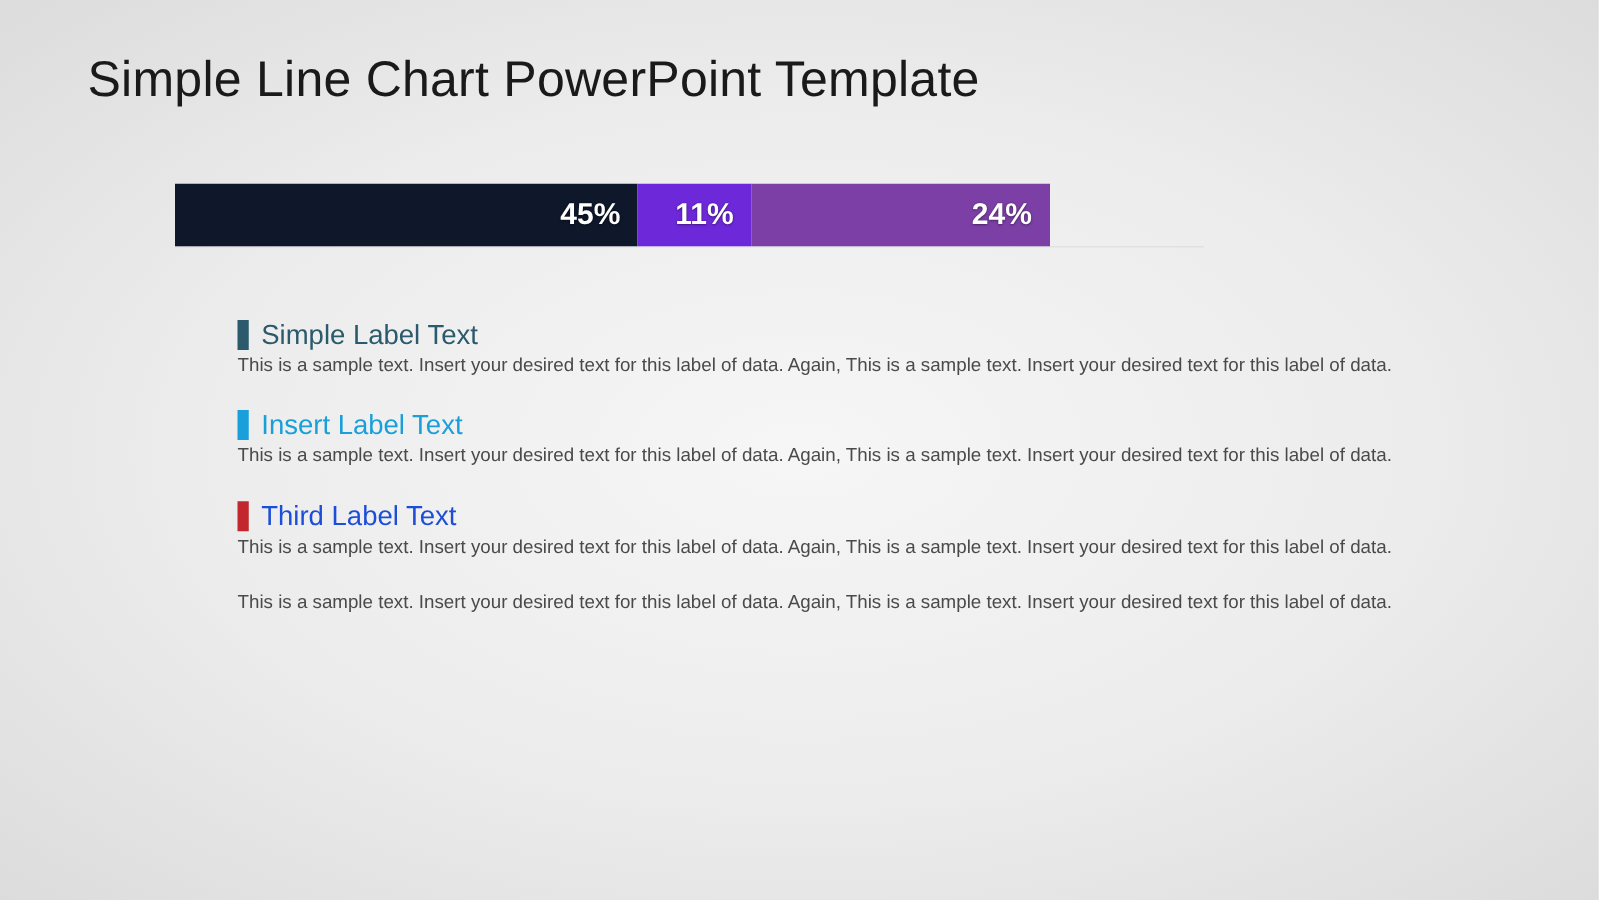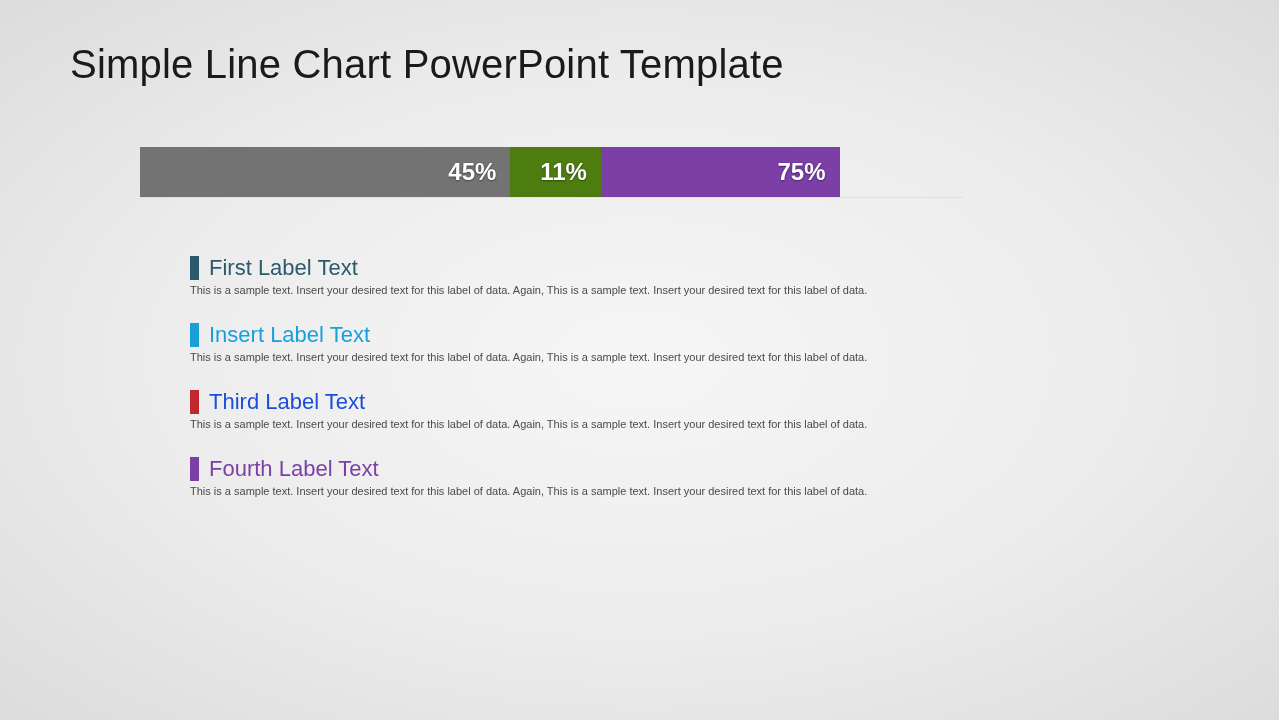--- a/index.html
+++ b/index.html
@@ -52,48 +52,48 @@
   }
   .swatch {
     width: 9px;
     height: 24px;
   }
   .item-title {
     font-size: 22px;
     font-weight: 400;
   }
   .item-desc {
-    font-size: 11px;
+    font-size: 15px;
     line-height: 1.35;
     color: #4a4a4a;
     margin-top: 2px;
     max-width: 940px;
   }
 </style>
 </head>
 <body>
 
 <div class="slide">
 
   <h1 class="title">Simple Line Chart PowerPoint Template</h1>
 
   <div class="bar-wrap">
     <div class="bar">
-      <div class="seg" style="background:#737373;width:45%">45%</div>
-      <div class="seg" style="background:#4d7c0f;width:11%">11%</div>
-      <div class="seg" style="background:#7b3fa6;width:29%">75%</div>
+      <div class="seg" style="background:#0f172a;width:45%">45%</div>
+      <div class="seg" style="background:#6d28d9;width:11%">11%</div>
+      <div class="seg" style="background:#7b3fa6;width:29%">24%</div>
     </div>
   </div>
 
   <div class="legend">
 
     <div class="item">
       <div class="item-head">
         <span class="swatch" style="background:#2b5a6d"></span>
-        <span class="item-title" style="color:#2b5a6d">First Label Text</span>
+        <span class="item-title" style="color:#2b5a6d">Simple Label Text</span>
       </div>
       <p class="item-desc">This is a sample text. Insert your desired text for this label of data. Again, This is a sample text. Insert your desired text for this label of data.</p>
     </div>
 
     <div class="item">
       <div class="item-head">
         <span class="swatch" style="background:#19a0db"></span>
         <span class="item-title" style="color:#19a0db">Insert Label Text</span>
       </div>
       <p class="item-desc">This is a sample text. Insert your desired text for this label of data. Again, This is a sample text. Insert your desired text for this label of data.</p>
@@ -101,22 +101,18 @@
 
     <div class="item">
       <div class="item-head">
         <span class="swatch" style="background:#c1272d"></span>
         <span class="item-title" style="color:#1d4ed8">Third Label Text</span>
       </div>
       <p class="item-desc">This is a sample text. Insert your desired text for this label of data. Again, This is a sample text. Insert your desired text for this label of data.</p>
     </div>
 
     <div class="item">
-      <div class="item-head">
-        <span class="swatch" style="background:#7b3fa6"></span>
-        <span class="item-title" style="color:#7b3fa6">Fourth Label Text</span>
-      </div>
       <p class="item-desc">This is a sample text. Insert your desired text for this label of data. Again, This is a sample text. Insert your desired text for this label of data.</p>
     </div>
 
   </div>
 
 </div>
 
 </body></html>

